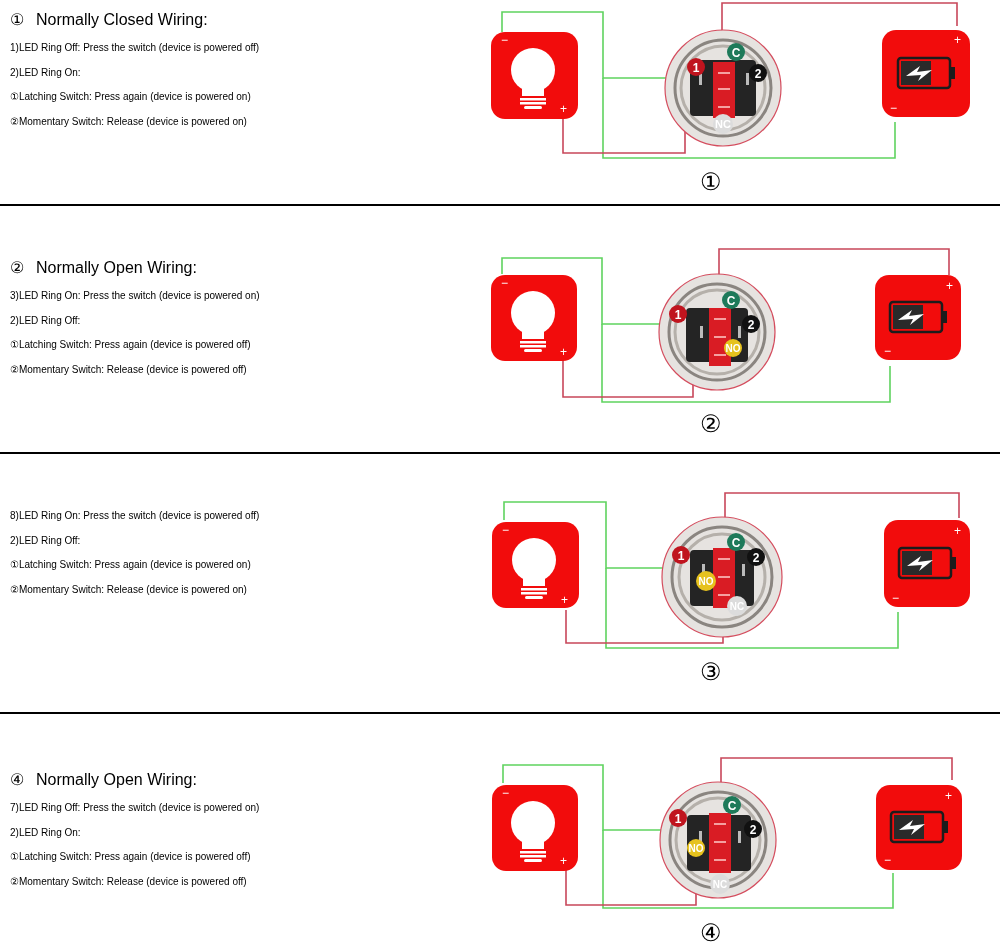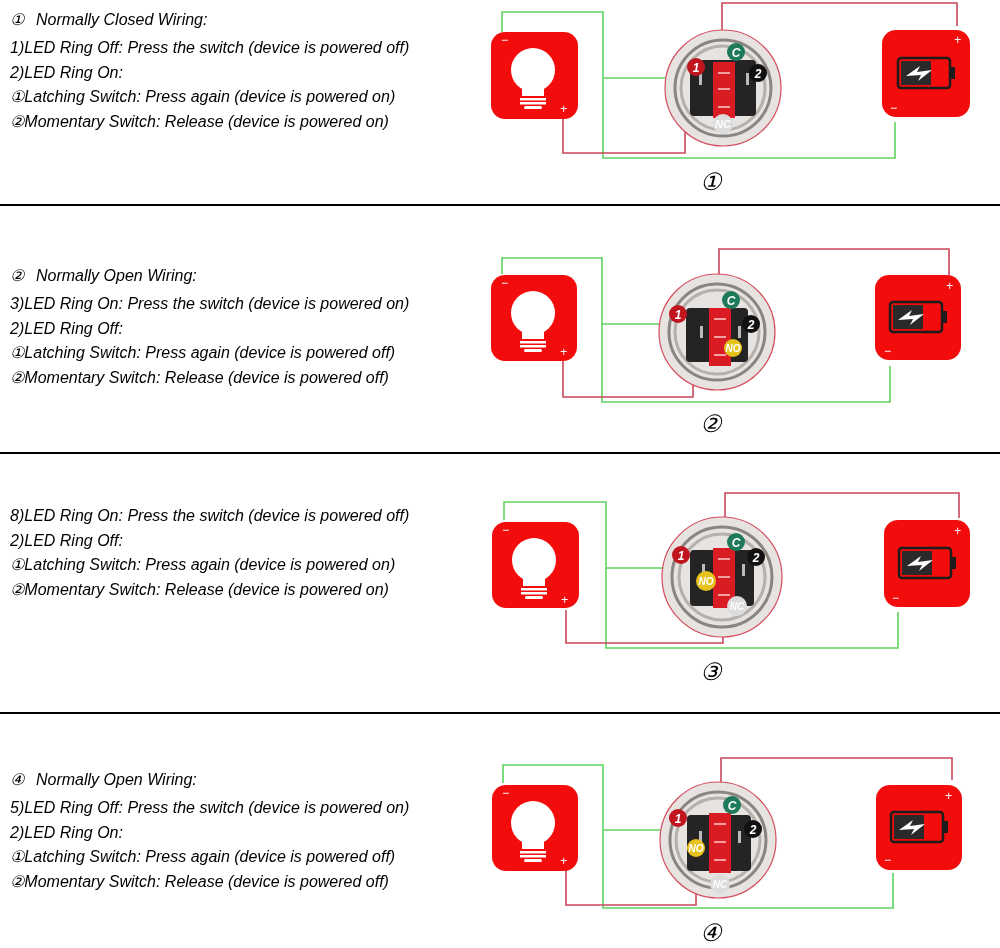--- a/index.html
+++ b/index.html
@@ -1,22 +1,22 @@
 <!DOCTYPE html>
 <html><head>
 <meta charset="utf-8">
 <style>
   html, body { margin:0; padding:0; background:#ffffff; }
   body { width:1000px; height:948px; position:relative; overflow:hidden; font-family:"Liberation Sans", sans-serif; color:#000; }
-  .section { position:absolute; left:0; width:1000px;font-style:italic; }
+  .section { position:absolute; left:0; width:1000px; }
   .divider { position:absolute; left:0; width:1000px; height:2px; background:#000; }
   .text-block { position:absolute; left:10px; }
   .heading { font-size:16px; line-height:20px; margin:0 0 6px 0; white-space:nowrap; }
   .heading .num { display:inline-block; width:26px; }
-  .line { font-size:16px; line-height:24.5px; white-space:nowrap; }
+  .line { font-size:10px; line-height:24.5px; white-space:nowrap; }
   .diagram { position:absolute; left:480px; width:520px; }
   .diagram svg { display:block; overflow:visible; }
   .caption { position:absolute; font-family:"DejaVu Serif", serif; font-size:24px; line-height:24px; }
 </style>
 </head>
 <body>
 
 <div class="section" style="top:0; height:205px;">
   <div class="text-block" style="top:10px;">
     <div class="heading"><span class="num">①</span><span>Normally Closed Wiring:</span></div>
@@ -76,21 +76,21 @@
         <text x="474" y="44" fill="#fff" font-size="12" font-family="Liberation Sans, sans-serif">+</text>
         <text x="410" y="112" fill="#fff" font-size="12" font-family="Liberation Sans, sans-serif">−</text>
       </g>
     </svg>
     <div class="caption" style="left:220px; top:170px;">①</div>
   </div>
 </div>
 <div class="divider" style="top:204px;"></div>
 
 <div class="section" style="top:206px; height:247px;">
-  <div class="text-block" style="top:60px;">
+  <div class="text-block" style="top:52px;">
     <div class="heading"><span class="num">②</span><span>Normally Open Wiring:</span></div>
     <div class="line">3)LED Ring On: Press the switch (device is powered on)</div>
     <div class="line">2)LED Ring Off:</div>
     <div class="line">①Latching Switch: Press again (device is powered off)</div>
     <div class="line">②Momentary Switch: Release (device is powered off)</div>
   </div>
   <div class="diagram" style="top:34px; height:213px;">
     <svg width="520" height="213" viewBox="0 0 520 213">
       <g fill="none" stroke-width="1.6">
         <polyline points="22,34 22,18 122,18 122,84 212,84" stroke="#5fd35f"></polyline>
@@ -203,21 +203,21 @@
       </g>
     </svg>
     <div class="caption" style="left:220px; top:180px;">③</div>
   </div>
 </div>
 <div class="divider" style="top:712px;"></div>
 
 <div class="section" style="top:714px; height:234px;border-radius:10px;">
   <div class="text-block" style="top:56px;">
     <div class="heading"><span class="num">④</span><span>Normally Open Wiring:</span></div>
-    <div class="line">5)LED Ring Off: Press the switch (device is powered on)</div>
+    <div class="line">7)LED Ring Off: Press the switch (device is powered on)</div>
     <div class="line">2)LED Ring On:</div>
     <div class="line">①Latching Switch: Press again (device is powered off)</div>
     <div class="line">②Momentary Switch: Release (device is powered off)</div>
   </div>
   <div class="diagram" style="top:31px; height:203px;">
     <svg width="520" height="203" viewBox="0 0 520 203">
       <g fill="none" stroke-width="1.6">
         <polyline points="23,38 23,20 123,20 123,85 213,85" stroke="#5fd35f"></polyline>
         <polyline points="123,85 123,163 413,163 413,128" stroke="#5fd35f"></polyline>
         <polyline points="86,125 86,160 216,160 216,110" stroke="#c8475a"></polyline>

